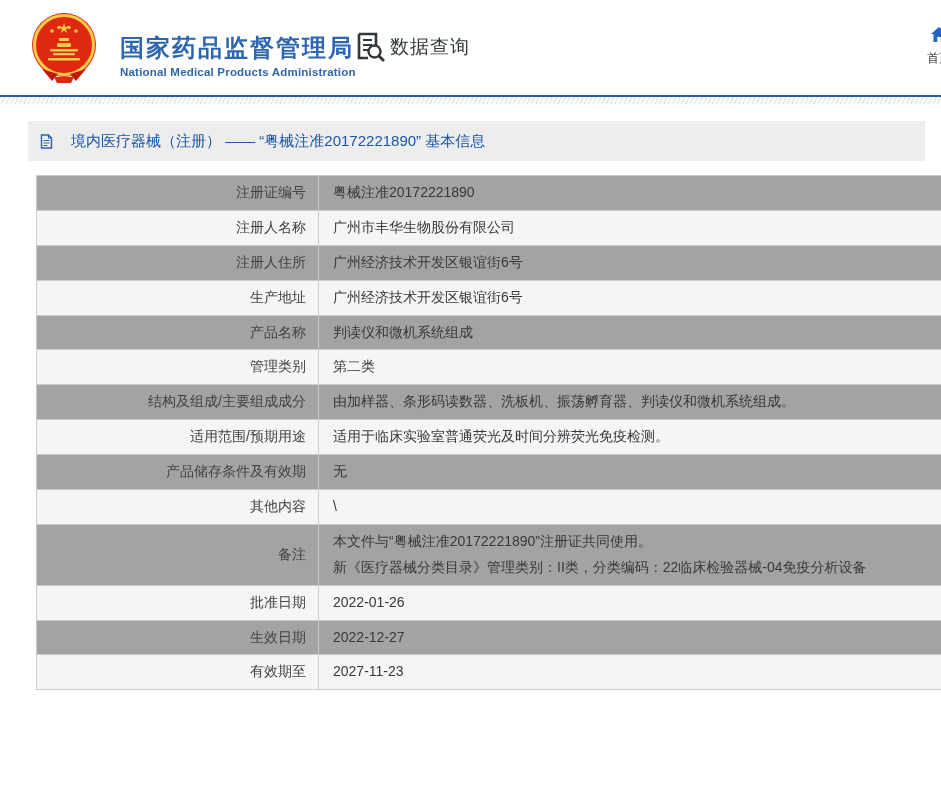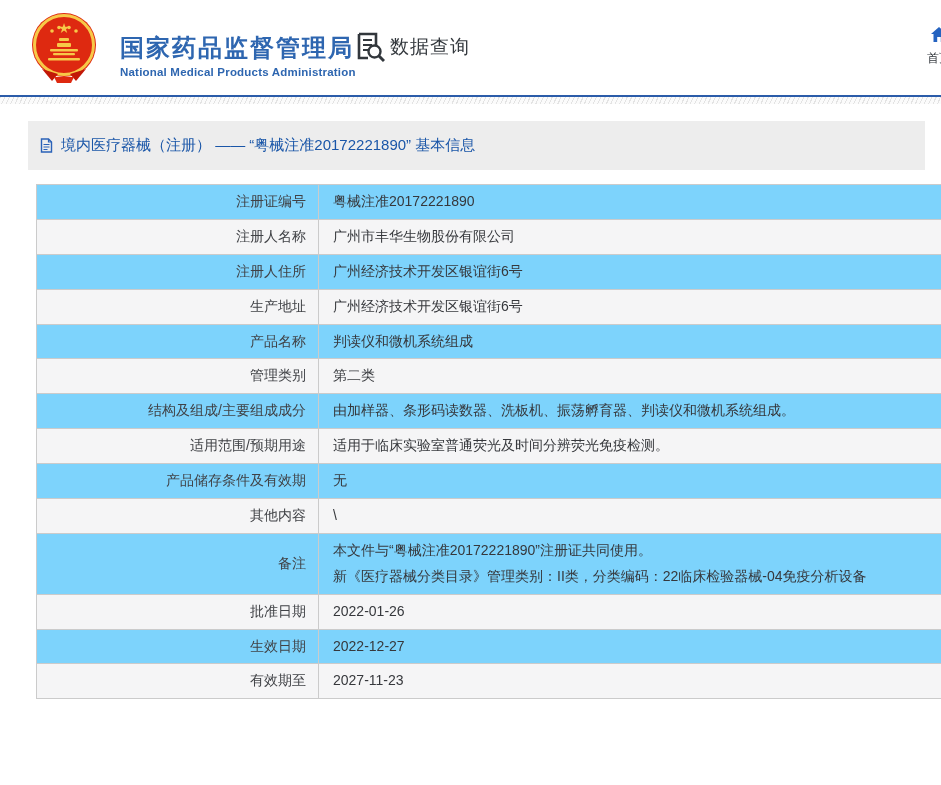--- a/index.html
+++ b/index.html
@@ -18,31 +18,31 @@
   .home { position:absolute; left:922px; top:27px; width:34px; text-align:center; cursor:pointer; }
   .home .home-icon { width:16px; height:15px; display:inline-block; }
   .home .home-label { display:block; font-size:12px; color:#32373c; margin-top:4px; }
 
   
   .blue-line { width:941px; height:2px; background:#2b5ca9; }
   .hatch-band { width:941px; height:7px;
     background:repeating-linear-gradient(115deg,#e3e3e3 0 1px,#fbfbfb 1px 4px); }
 
   
-  .title-bar { margin:17px 16px 0 28px; height:49px; background:#ededed;
-    display:flex; align-items:center; padding-left:12px; gap:8px; }
+  .title-bar { margin:17px 16px 0 28px; height:40px; background:#ededed;
+    display:flex; align-items:center; padding-left:12px; gap:18px; }
   .doc-icon { width:13px; height:15px; flex:0 0 auto; }
   .title-text { font-size:15px; color:#1a56a8; }
 
   
   .table-wrap { margin:14px 0 0 36px; }
   table.info { border-collapse:collapse; width:905px; table-layout:fixed; }
   table.info td { border:1px solid #cbcbcb; border-right:none; font-size:14px; }
   table.info td + td { border-left:1px solid #cbcbcb; }
-  table.info tr { height:30px; background:#7dd3fc; }
+  table.info tr { height:30px; background:#a3a3a3; }
   table.info tr:nth-child(even) { background:#f5f5f6; }
   td.label-cell { width:282px; text-align:right; padding:4px 12px 4px 4px; color:#404246; }
   td.value-cell { padding:4px 8px 4px 14px; color:#36383c; line-height:1.85; }
 </style>
 </head>
 <body>
 
 <div class="header">
 
   <svg class="logo" viewBox="0 0 72 74">

